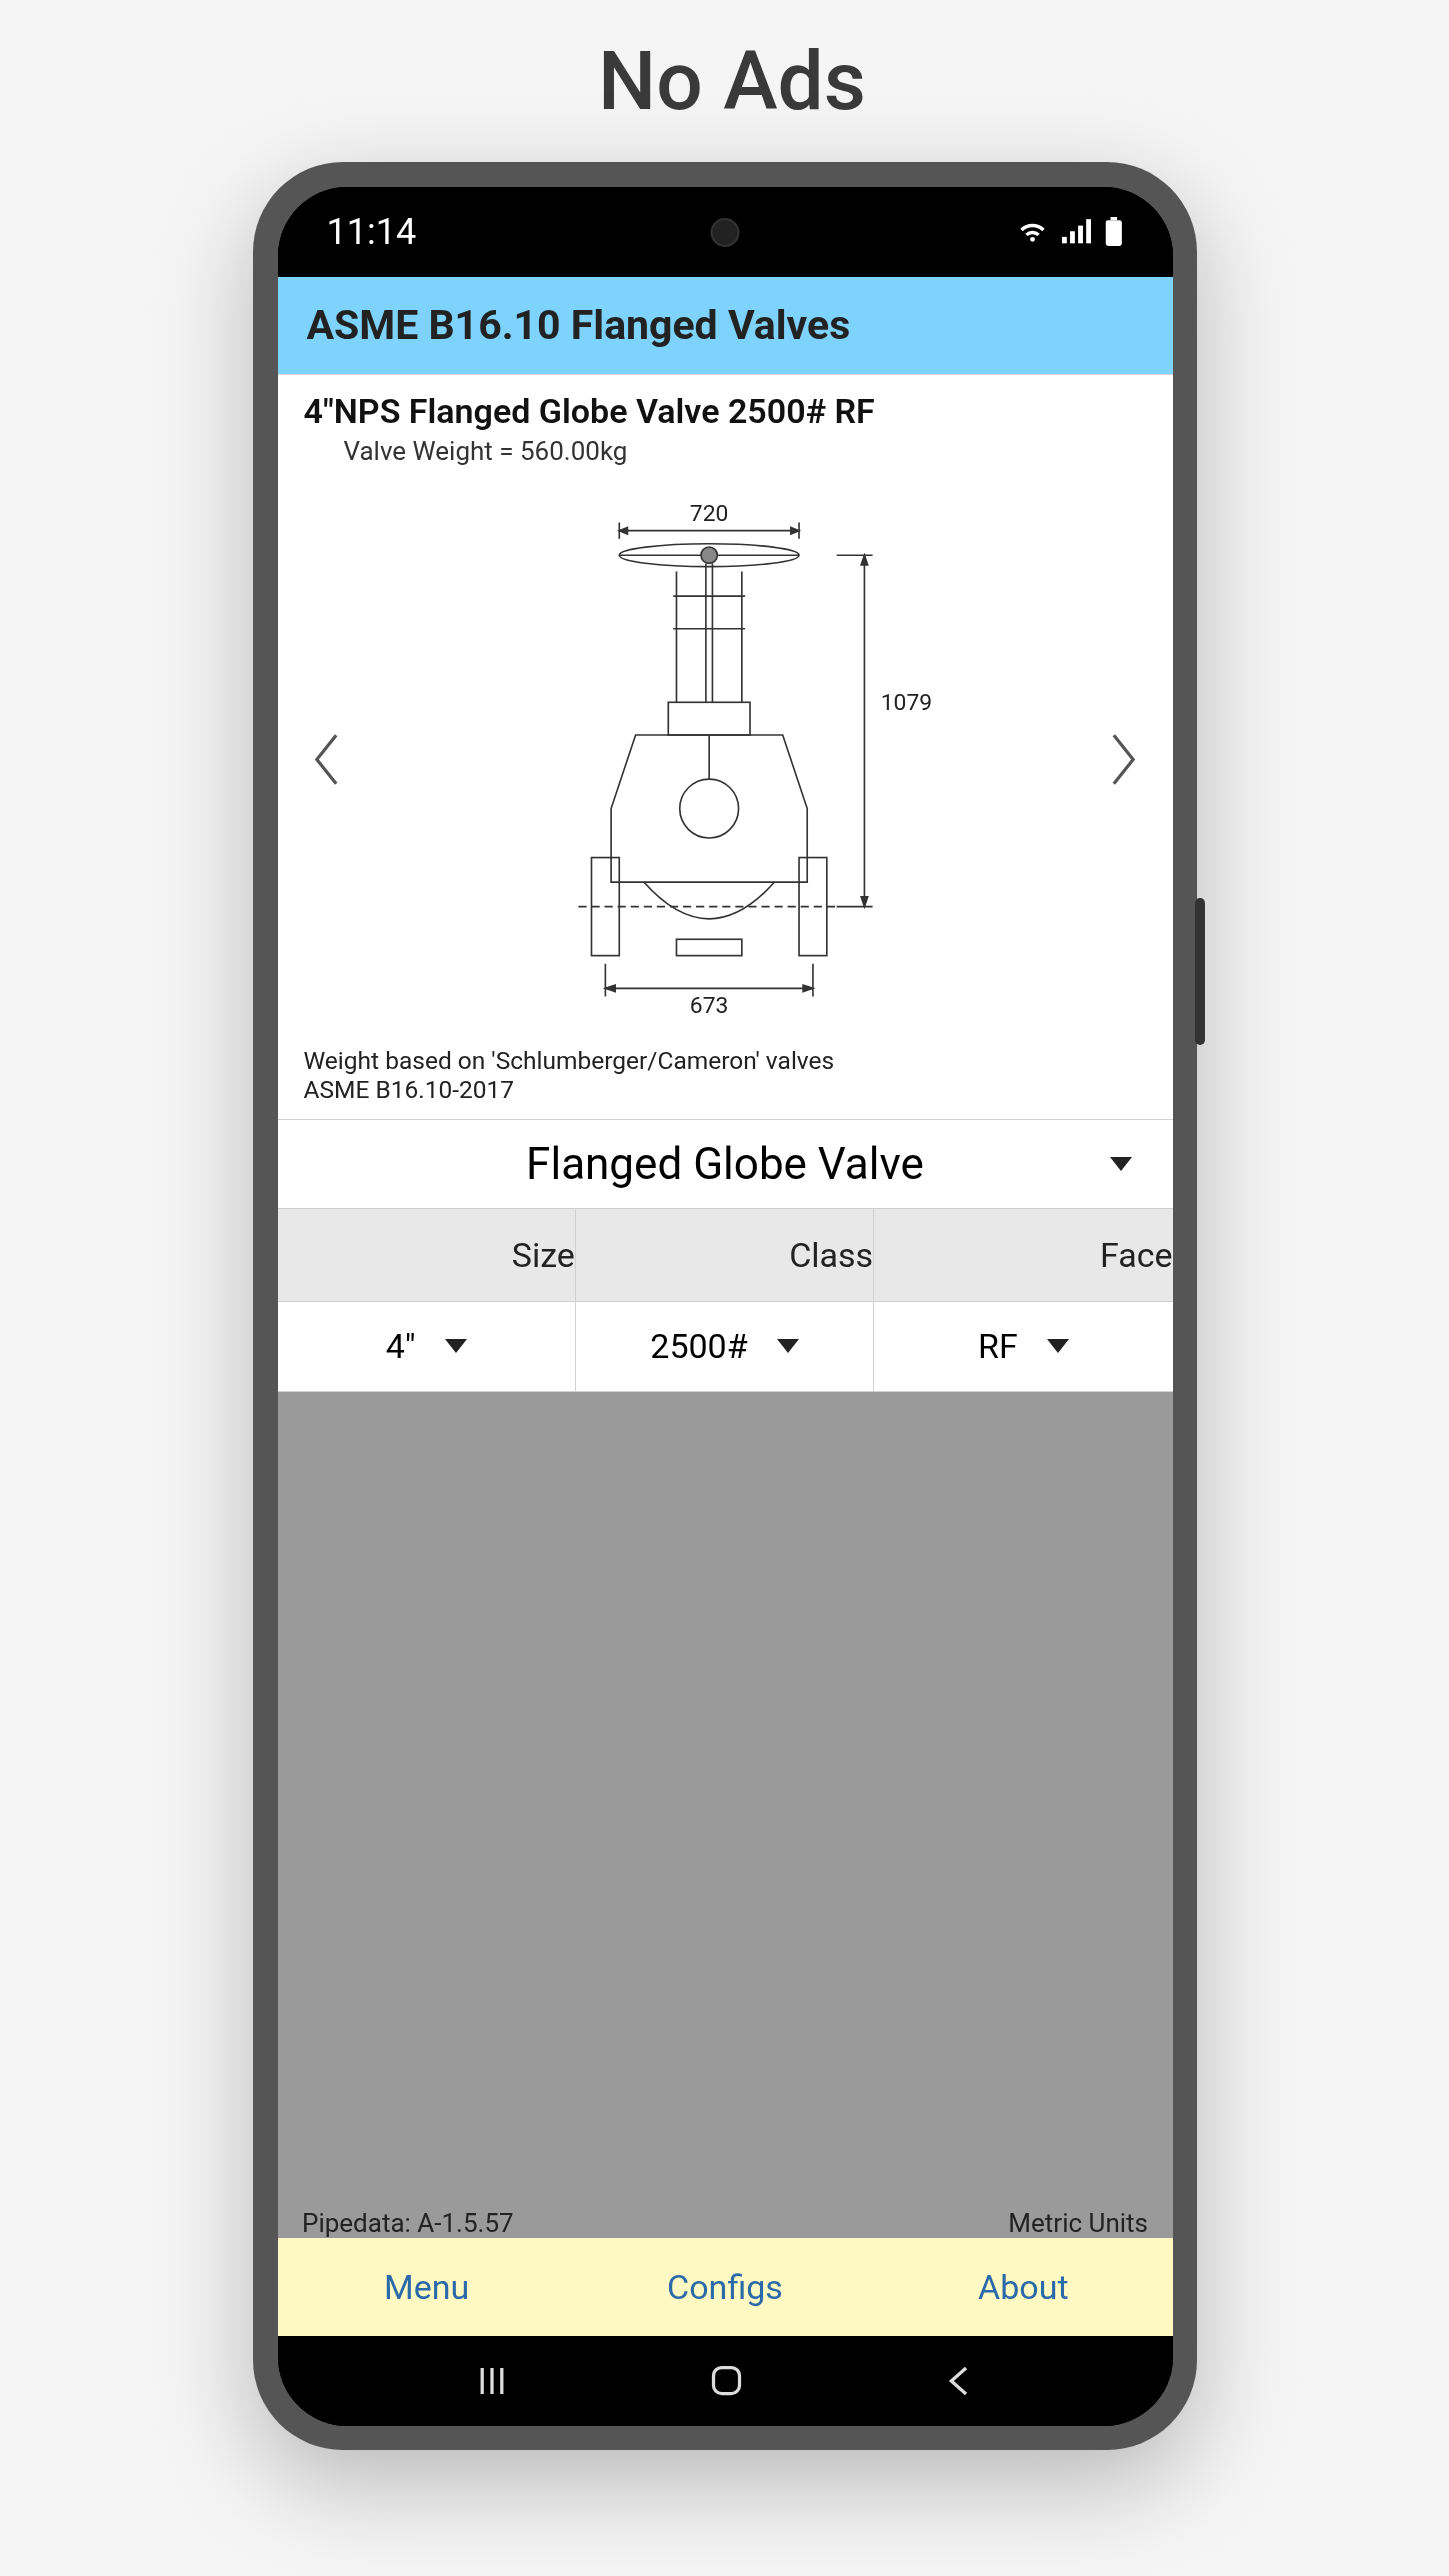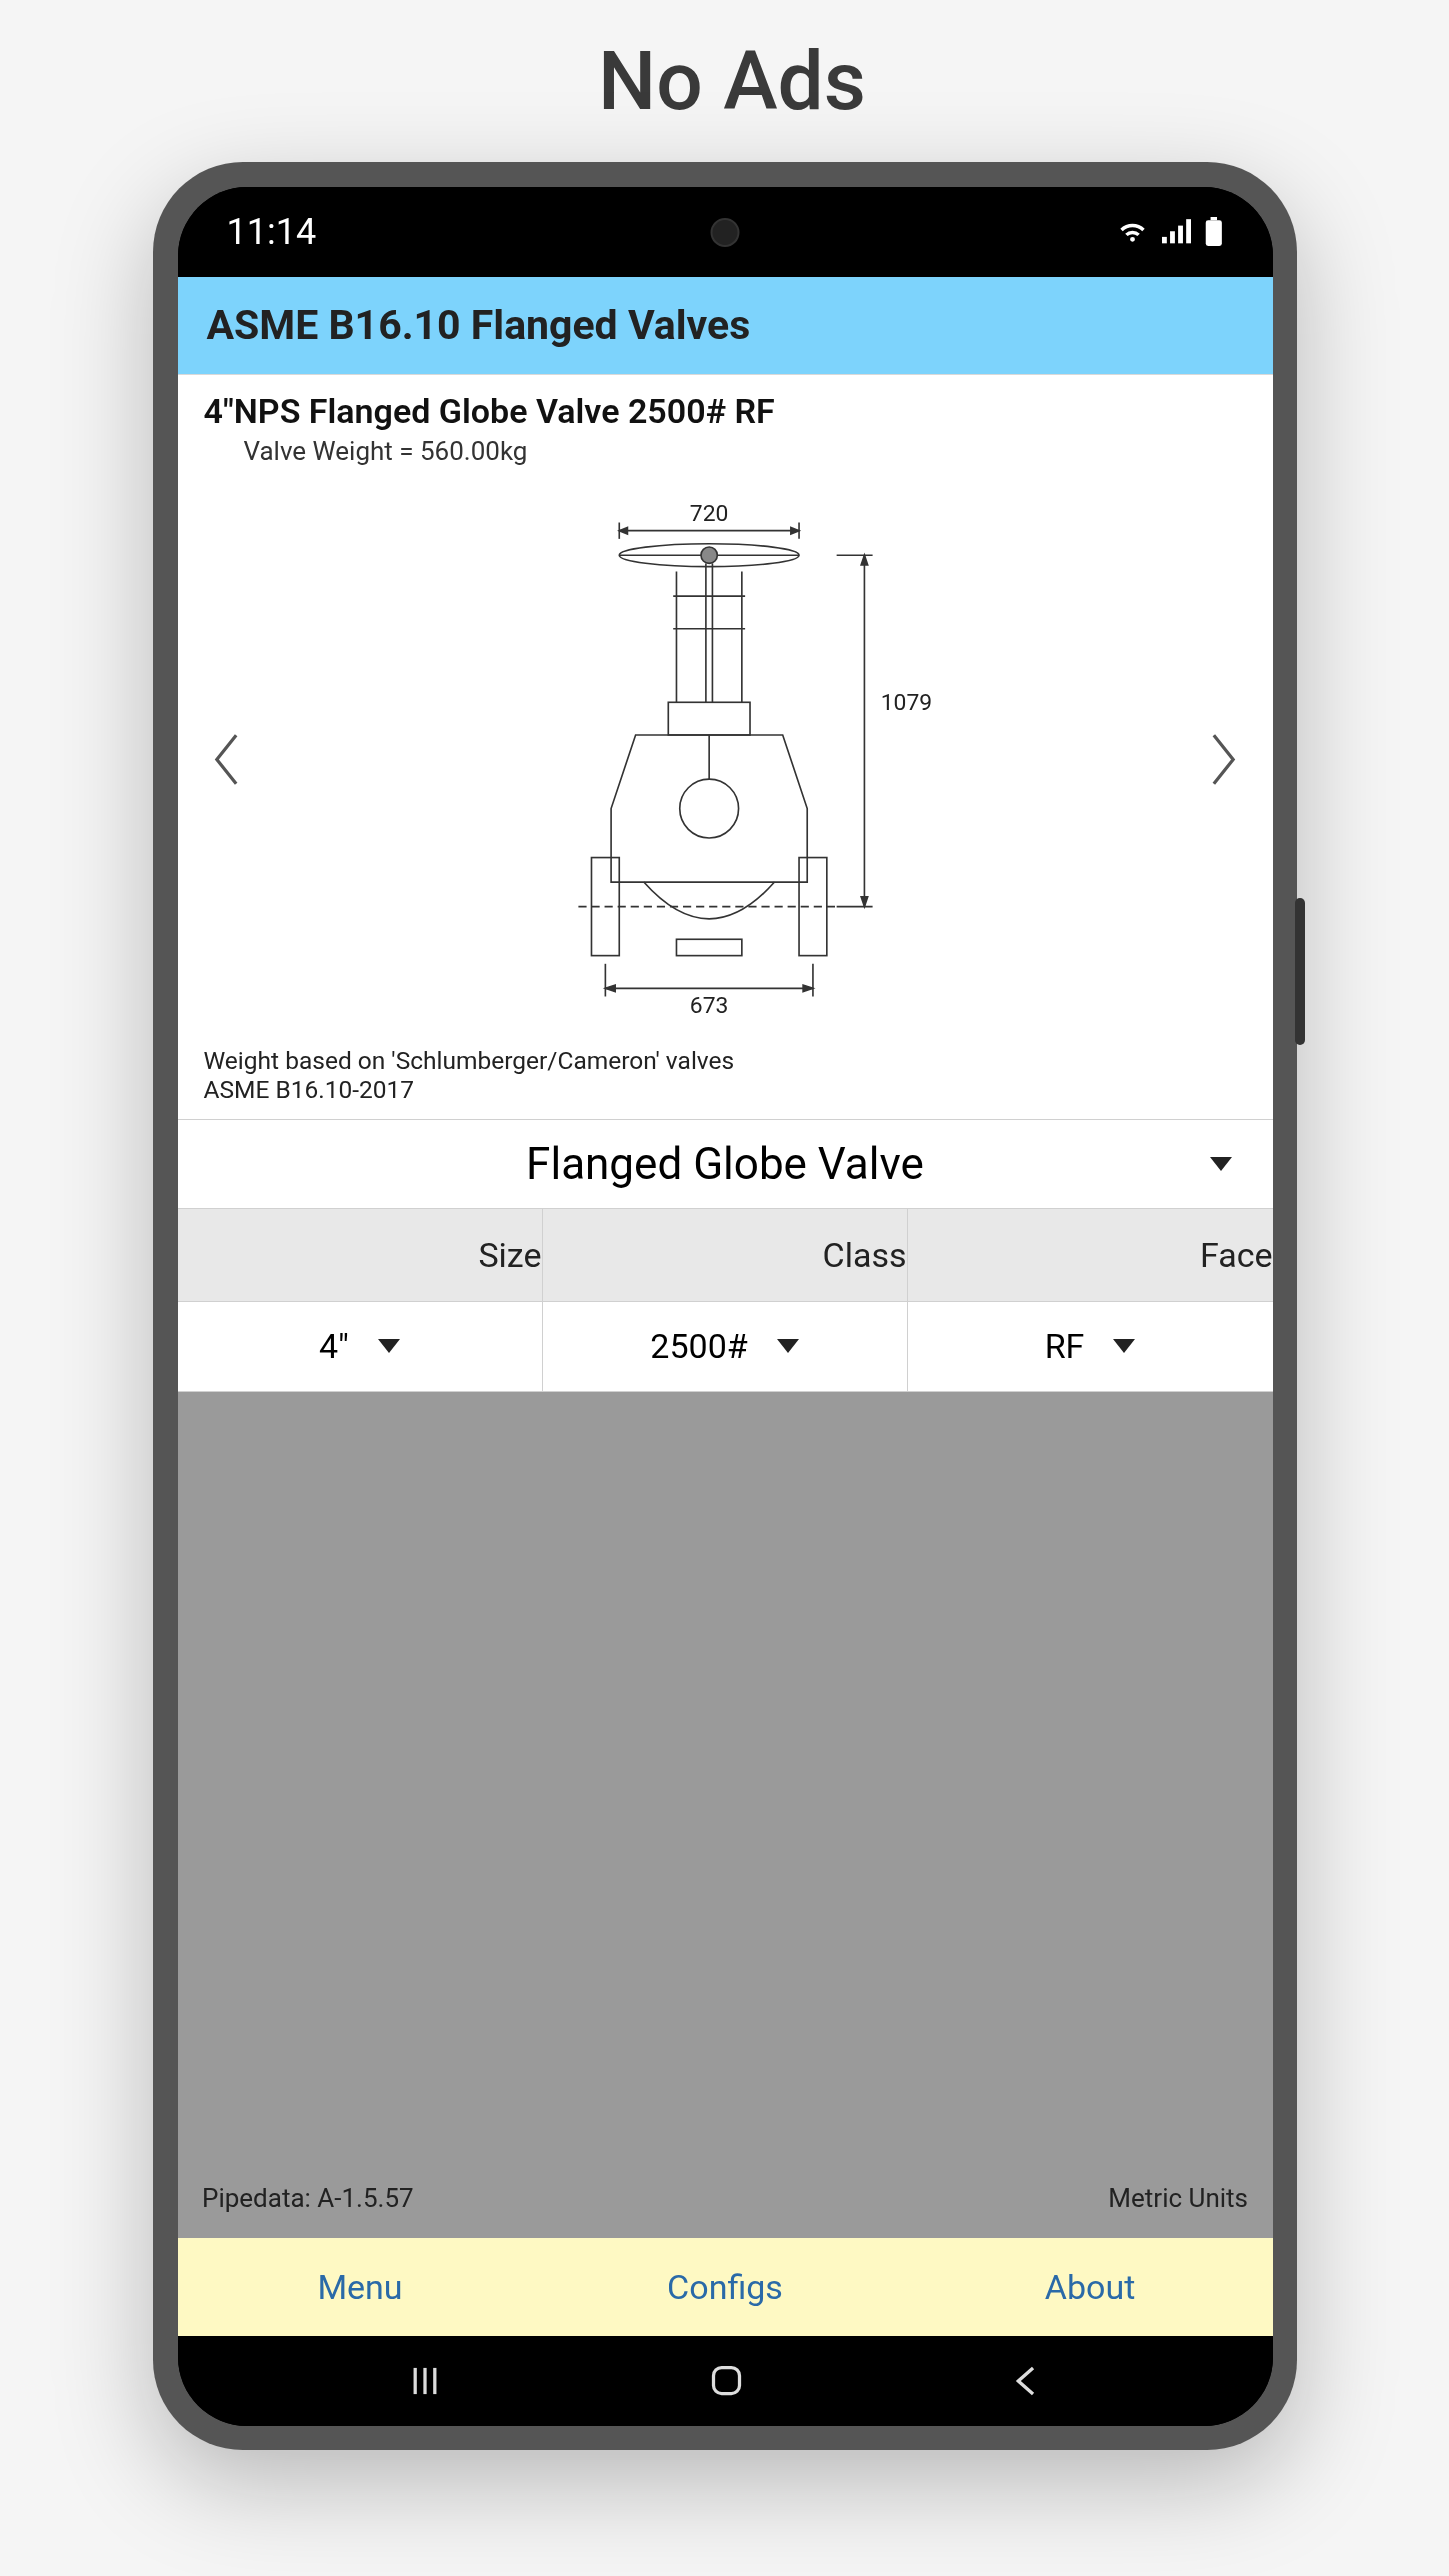--- a/index.html
+++ b/index.html
@@ -14,21 +14,21 @@
   }
   .headline {
     font-size: 82px;
     font-weight: 500;
     color: #3a3a3a;
     margin-top: 33px;
     margin-bottom: 33px;
     margin-left: 14px;
   }
   .phone-outer {
-    width: 1144px;
+    width: 944px;
     height: 2288px;
     background: #555;
     border-radius: 90px;
     padding: 24.5px;
     box-shadow: 0 33px 98px rgba(0,0,0,0.25);
     position: relative;
   }
   .phone-side-btn {
     position: absolute;
     right: -8.2px;
@@ -146,21 +146,21 @@
     justify-content: center;
     gap: 29px;
     padding: 24.5px 0;
     font-size: 34px;
     border-right: 0.8px solid #d0d0d0;
     cursor: pointer;
   }
   .selectors-row > div:last-child { border-right: none; }
   .gray-fill { flex: 1; background: #9a9a9a; position: relative; }
   .bottom-info {
-    position: absolute; bottom: 25px; left: 0; right: 0;
+    position: absolute; bottom: 0; left: 0; right: 0;
     display: flex; justify-content: space-between;
     padding: 0 24.5px;
     font-size: 26px; color: #222;
   }
   .bottom-tabs {
     height: 98px;
     background: #fef9c3;
     display: grid;
     grid-template-columns: 1fr 1fr 1fr;
     align-items: center;

